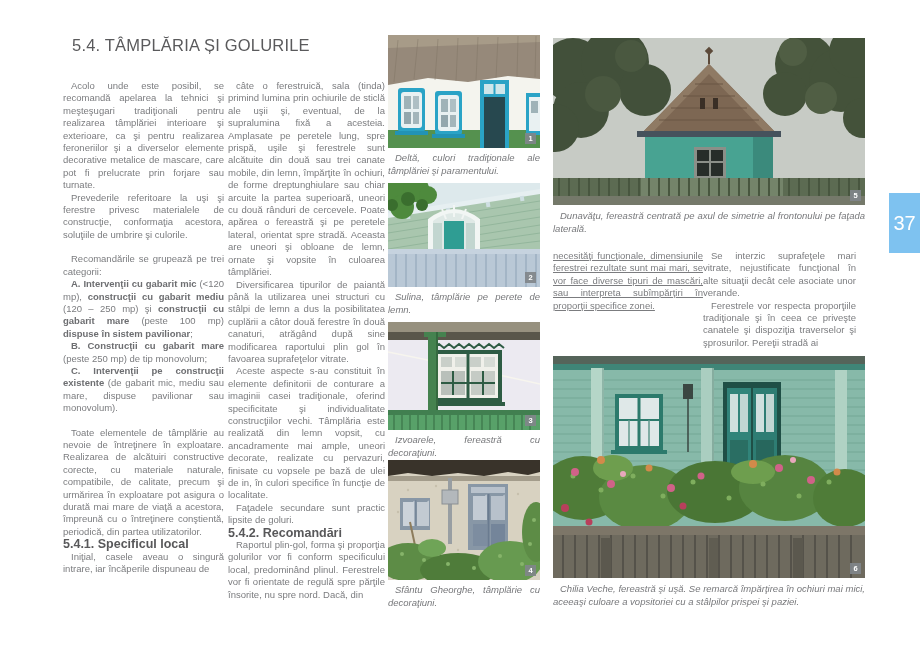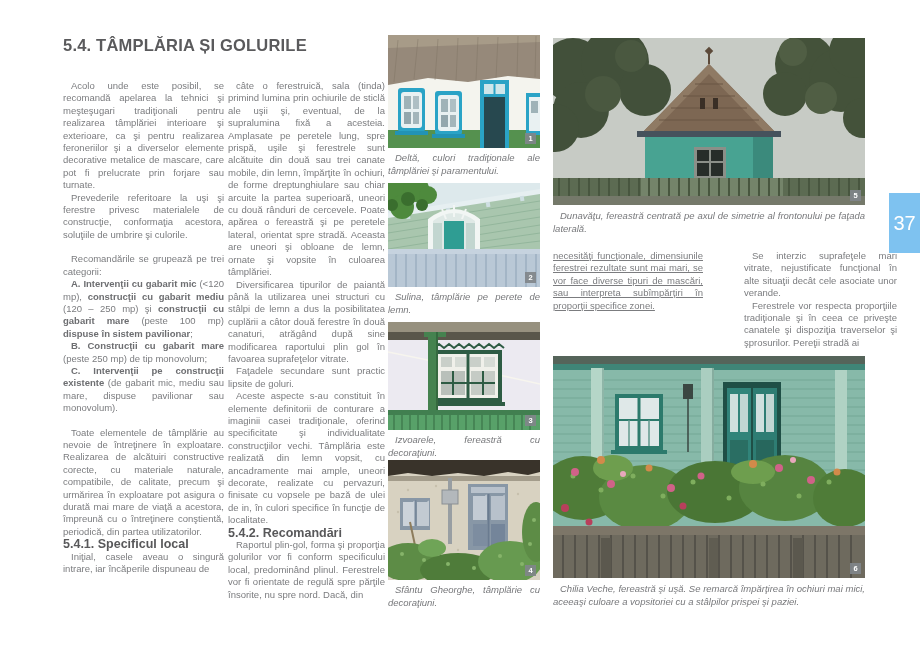--- a/index.html
+++ b/index.html
@@ -1,35 +1,35 @@
 <!DOCTYPE html>
 <html><head>
 <meta charset="utf-8">
 <style>
   html,body { margin:0; padding:0; background:#ffffff; }
   .page {
     position:relative; width:920px; height:650px; background:#ffffff;
     font-family:"Liberation Sans", sans-serif; overflow:hidden;
   }
   .title {
-    position:absolute; left:63px; top:36px; width:340px;
-    font-size:16.5px; font-weight:bold; color:#5a5a5c; letter-spacing:.2px;
+    position:absolute; left:72px; top:36px; width:340px;
+    font-size:16.5px; font-weight:normal; color:#5a5a5c; letter-spacing:.2px;
   }
   .textcol { position:absolute; color:#7b7c7f; font-size:9.5px; line-height:12.4px; text-align:justify; }
   .textcol p { margin:0; text-indent:8px; }
   .textcol p.gap { margin-top:12px; }
   .textcol b { color:#6d6e71; }
   .h2 {
     font-size:12.5px; font-weight:bold; color:#58585a;
     margin:21px 0 13px 0; text-indent:0 !important; text-align:left;
   }
   #col1 { left:63px;  top:80px; width:161px; }
   #col2 { left:228px; top:80px; width:157px; }
   #rcolA { left:553px; top:250px; width:150px;text-decoration:underline; }
-  #rcolB { left:744px; top:250px; width:153px; }
+  #rcolB { left:703px; top:250px; width:153px; }
 
   .photo { position:absolute; overflow:hidden; background:#dddddd; }
   .photo svg { display:block; width:100%; height:100%; }
   .badge {
     position:absolute; right:4px; bottom:4px; width:11px; height:11px;
     background:rgba(128,133,138,.92); color:#fff; font-size:7.5px; line-height:11px;
     font-weight:bold; text-align:center;
   }
   .cap {
     position:absolute; font-style:italic; color:#77787b; font-size:9.5px;
@@ -69,22 +69,22 @@
     <p><b>B. Construcţii cu gabarit mare</b><span> (peste 250 mp) de tip monovolum;</span></p>
     <p><b>C. Intervenţii pe construcţii existente</b><span> (de gabarit mic, mediu sau mare, dispuse pavilionar sau monovolum).</span></p>
     <p class="gap">Toate elementele de tâmplărie au nevoie de întreţinere în exploatare. Realizarea de alcătuiri constructive corecte, cu materiale naturale, compatibile, de calitate, precum şi urmărirea în exploatare pot asigura o durată mai mare de viaţă a acestora, împreună cu o întreţinere conştientă, periodică, din partea utilizatorilor.</p>
     <p class="h2">5.4.1. Specificul local</p>
     <p>Iniţial, casele aveau o singură intrare, iar încăperile dispuneau de</p>
   </div>
 
   <div class="textcol" id="col2">
     <p>câte o ferestruică, sala (tinda) primind lumina prin ochiurile de sticlă ale uşii şi, eventual, de la supralumina fixă a acesteia. Amplasate pe peretele lung, spre prispă, uşile şi ferestrele sunt alcătuite din două sau trei canate mobile, din lemn, împărţite în ochiuri, de forme dreptunghiulare sau chiar arcuite la partea superioară, uneori cu două rânduri de cercevele. Poate apărea o fereastră şi pe peretele lateral, orientat spre stradă. Aceasta are uneori şi obloane de lemn, ornate şi vopsite în culoarea tâmplăriei.</p>
     <p>Diversificarea tipurilor de paiantă până la utilizarea unei structuri cu stâlpi de lemn a dus la posibilitatea cuplării a câtor două ferestre în două canaturi, atrăgând după sine modificarea raportului plin gol în favoarea suprafeţelor vitrate.</p>
+    <p>Aceste aspecte s-au constituit în elemente definitorii de conturare a imaginii casei tradiţionale, oferind specificitate şi individualitate construcţiilor vechi. Tâmplăria este realizată din lemn vopsit, cu ancadramente mai ample, uneori decorate, realizate cu pervazuri, finisate cu vopsele pe bază de ulei de in, în culori specifice în funcţie de localitate.</p>
     <p>Faţadele secundare sunt practic lipsite de goluri.</p>
-    <p>Aceste aspecte s-au constituit în elemente definitorii de conturare a imaginii casei tradiţionale, oferind specificitate şi individualitate construcţiilor vechi. Tâmplăria este realizată din lemn vopsit, cu ancadramente mai ample, uneori decorate, realizate cu pervazuri, finisate cu vopsele pe bază de ulei de in, în culori specifice în funcţie de localitate.</p>
     <p class="h2">5.4.2. Recomandări</p>
     <p>Raportul plin-gol, forma şi proporţia golurilor vor fi conform specificului local, predominând plinul. Ferestrele vor fi orientate de regulă spre părţile însorite, nu spre nord. Dacă, din</p>
   </div>
 
   <div class="photo" id="photo1">
     <svg viewBox="0 0 152 113">
       <rect width="152" height="113" fill="#f4f4ee"></rect>
       <rect y="95" width="152" height="18" fill="#55914f"></rect>
       <path d="M0,0 H152 V44 L120,41 L80,47 L40,43 L0,50 Z" fill="#96897a"></path>
       <path d="M0,0 H152 V7 L0,13 Z" fill="#a79b88"></path>

